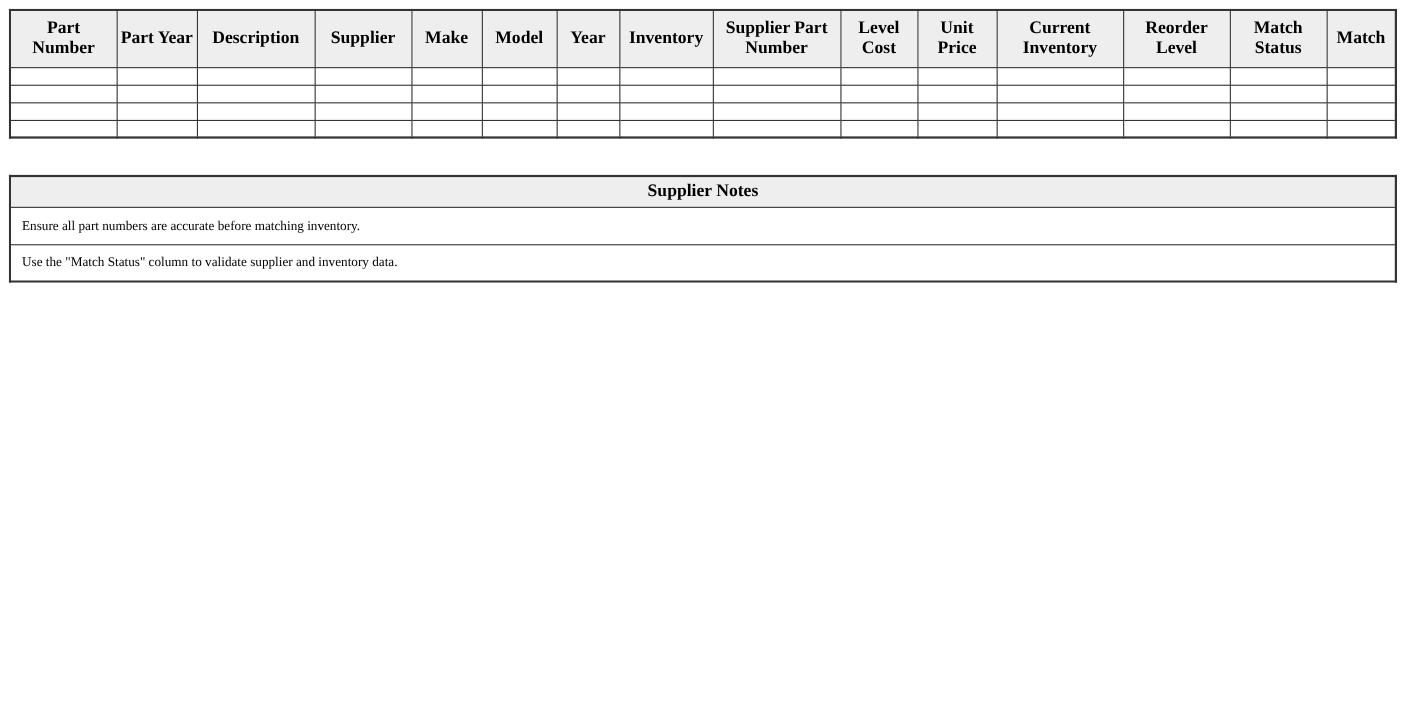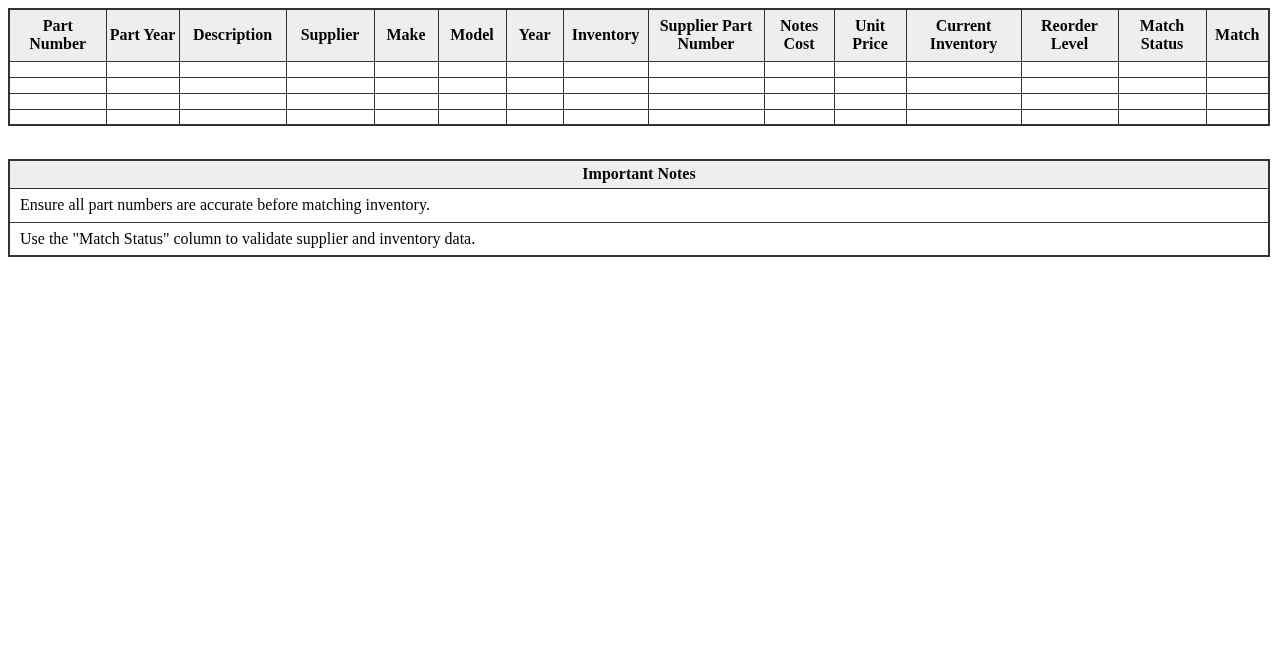--- a/index.html
+++ b/index.html
@@ -57,21 +57,21 @@
   .notes-table th {
     background: var(--header-bg);
     font-weight: bold;
     font-size: 16px;
     text-align: center;
     vertical-align: middle;
     height: 28px;
     padding: 2px 4px;
   }
   .notes-table td {
-    font-size: 16px;
+    font-size: 12px;
     height: 34px;
     vertical-align: middle;
     text-align: left;
     padding: 0 10px;
   }
 </style>
 </head>
 <body>
 
 <table class="parts-table">
@@ -96,21 +96,21 @@
     <tr>
       <th>Part Number</th>
       <th>Part Year</th>
       <th>Description</th>
       <th>Supplier</th>
       <th>Make</th>
       <th>Model</th>
       <th>Year</th>
       <th>Inventory</th>
       <th>Supplier Part Number</th>
-      <th>Notes Cost</th>
+      <th>Level Cost</th>
       <th>Unit Price</th>
       <th>Current Inventory</th>
       <th>Reorder Level</th>
       <th>Match Status</th>
       <th>Match</th>
     </tr>
   </thead>
   <tbody>
 
   <tr>
@@ -180,21 +180,21 @@
         <td></td>
         <td></td>
         <td></td>
       </tr>
     </tbody>
 </table>
 
 <table class="notes-table">
   <thead>
     <tr>
-      <th>Important Notes</th>
+      <th>Supplier Notes</th>
     </tr>
   </thead>
   <tbody>
     <tr>
       <td>Ensure all part numbers are accurate before matching inventory.</td>
     </tr>
     <tr>
       <td>Use the "Match Status" column to validate supplier and inventory data.</td>
     </tr>
   </tbody>

